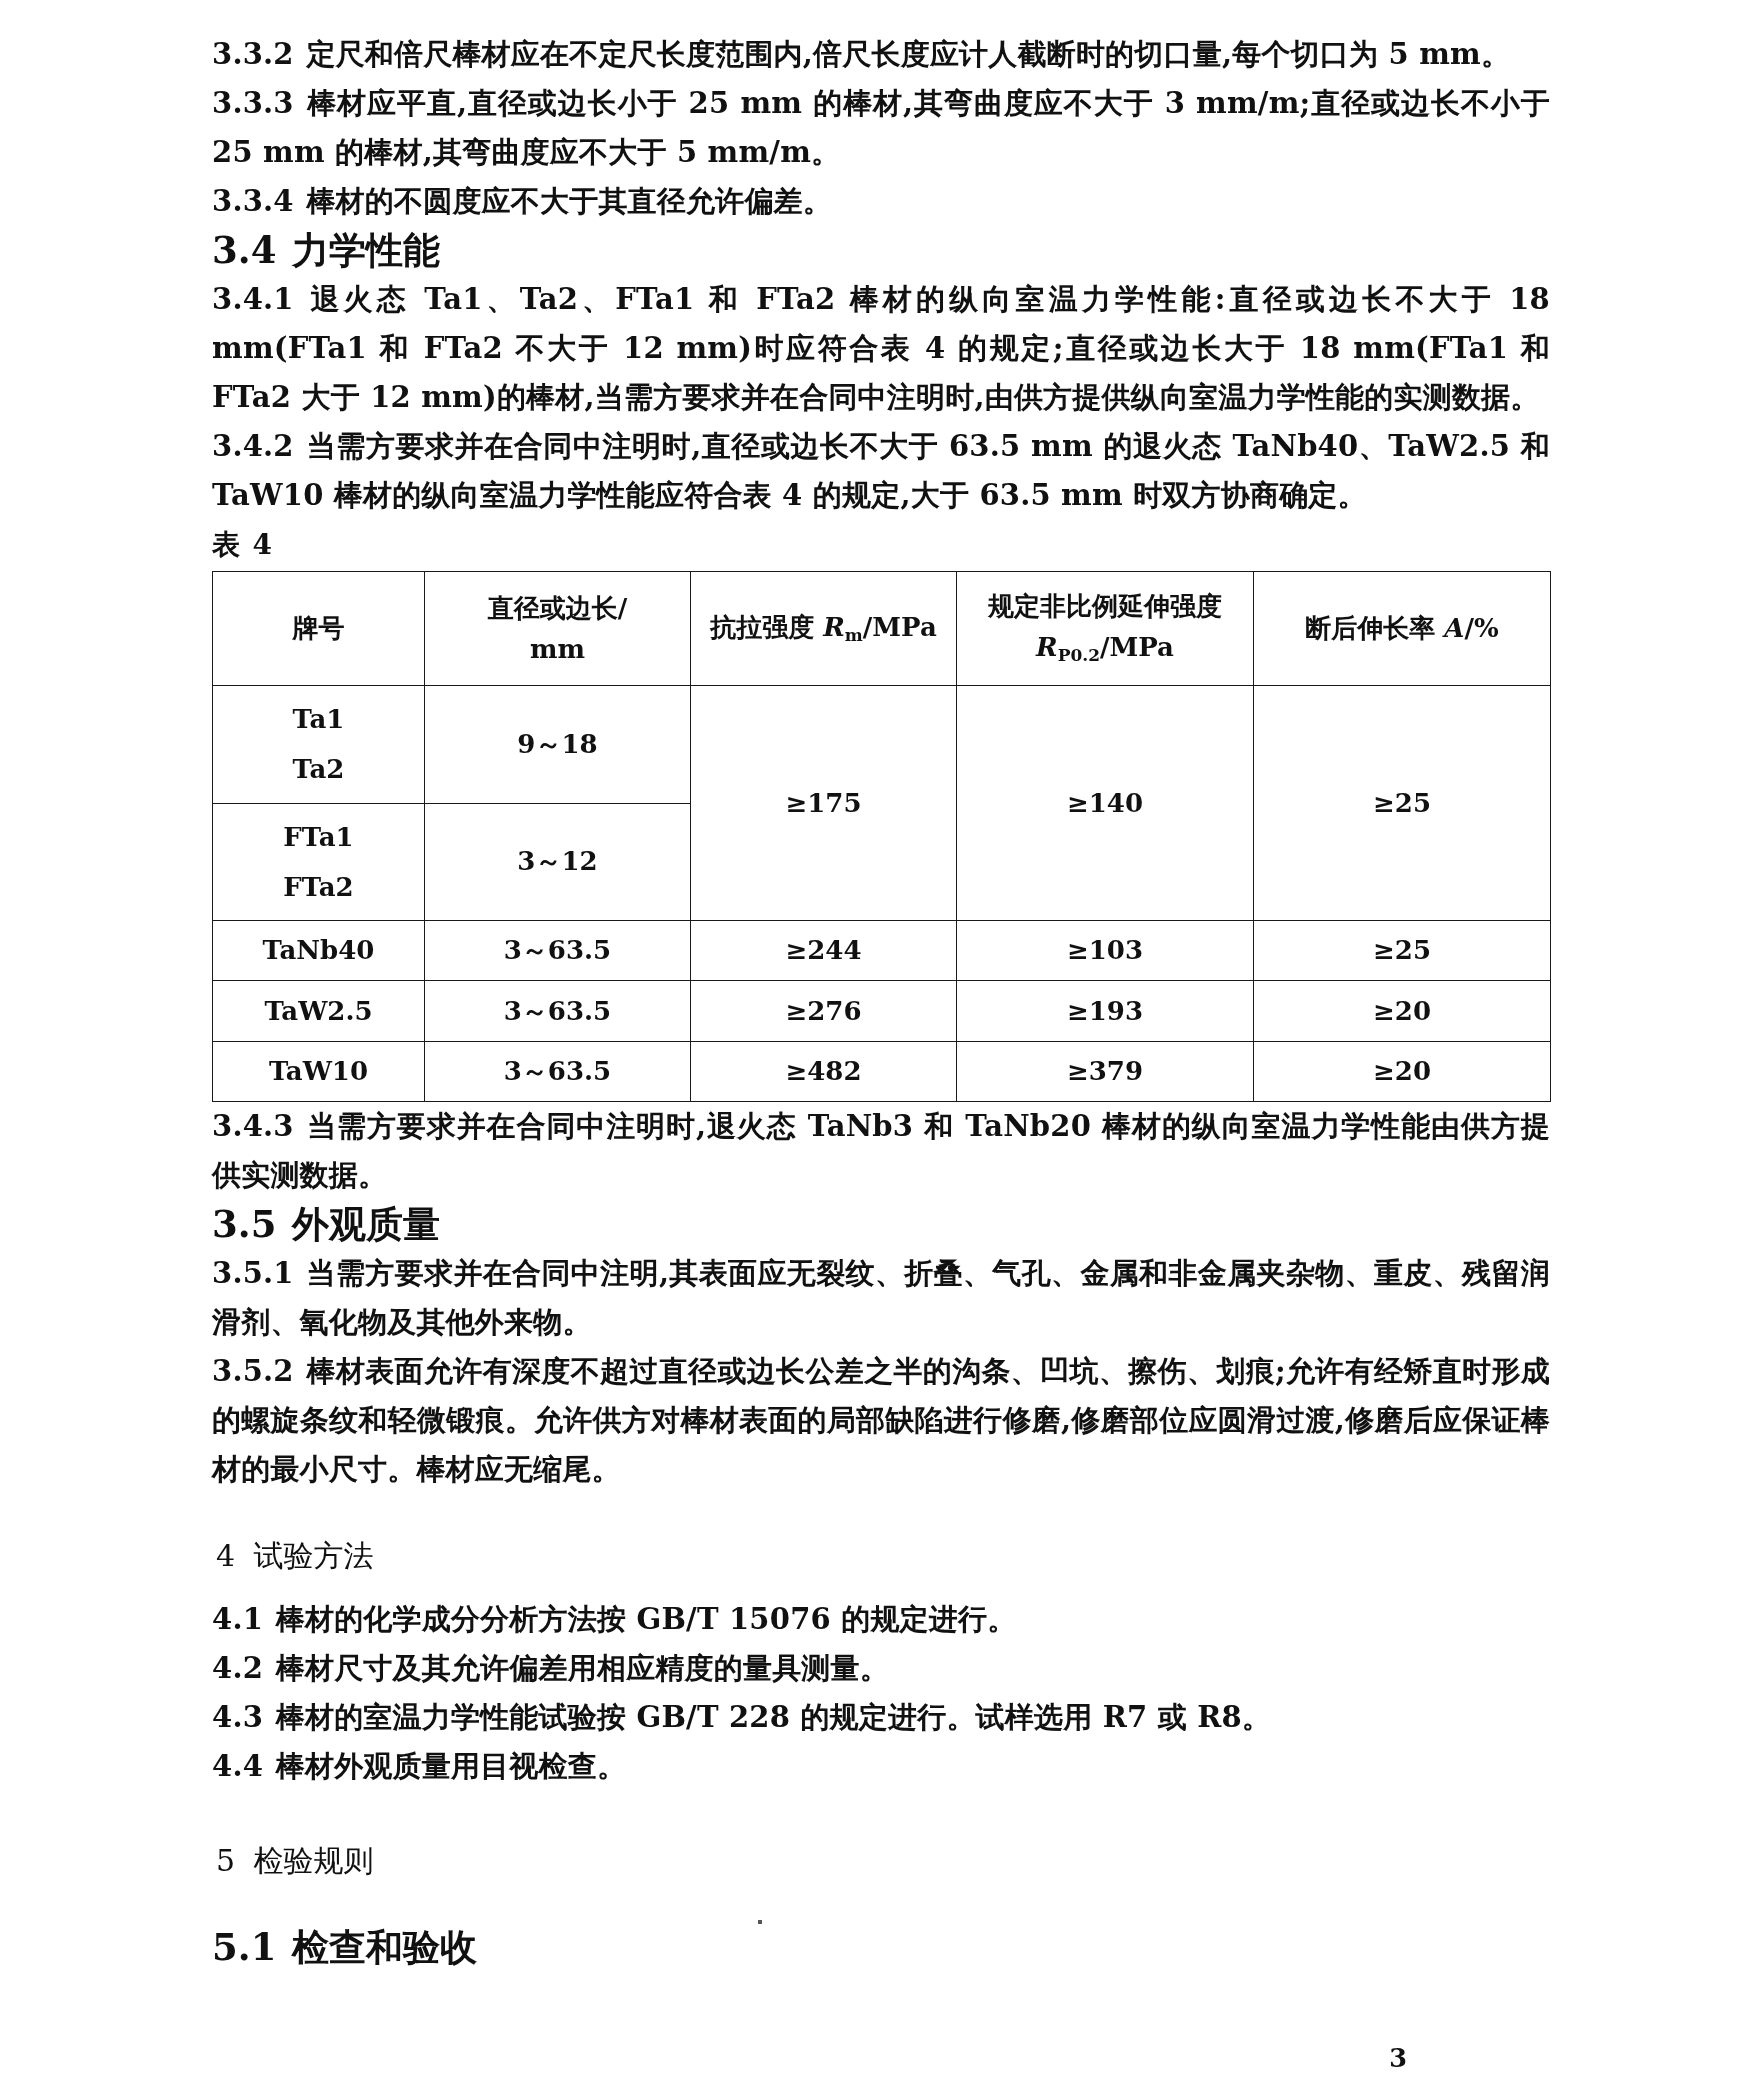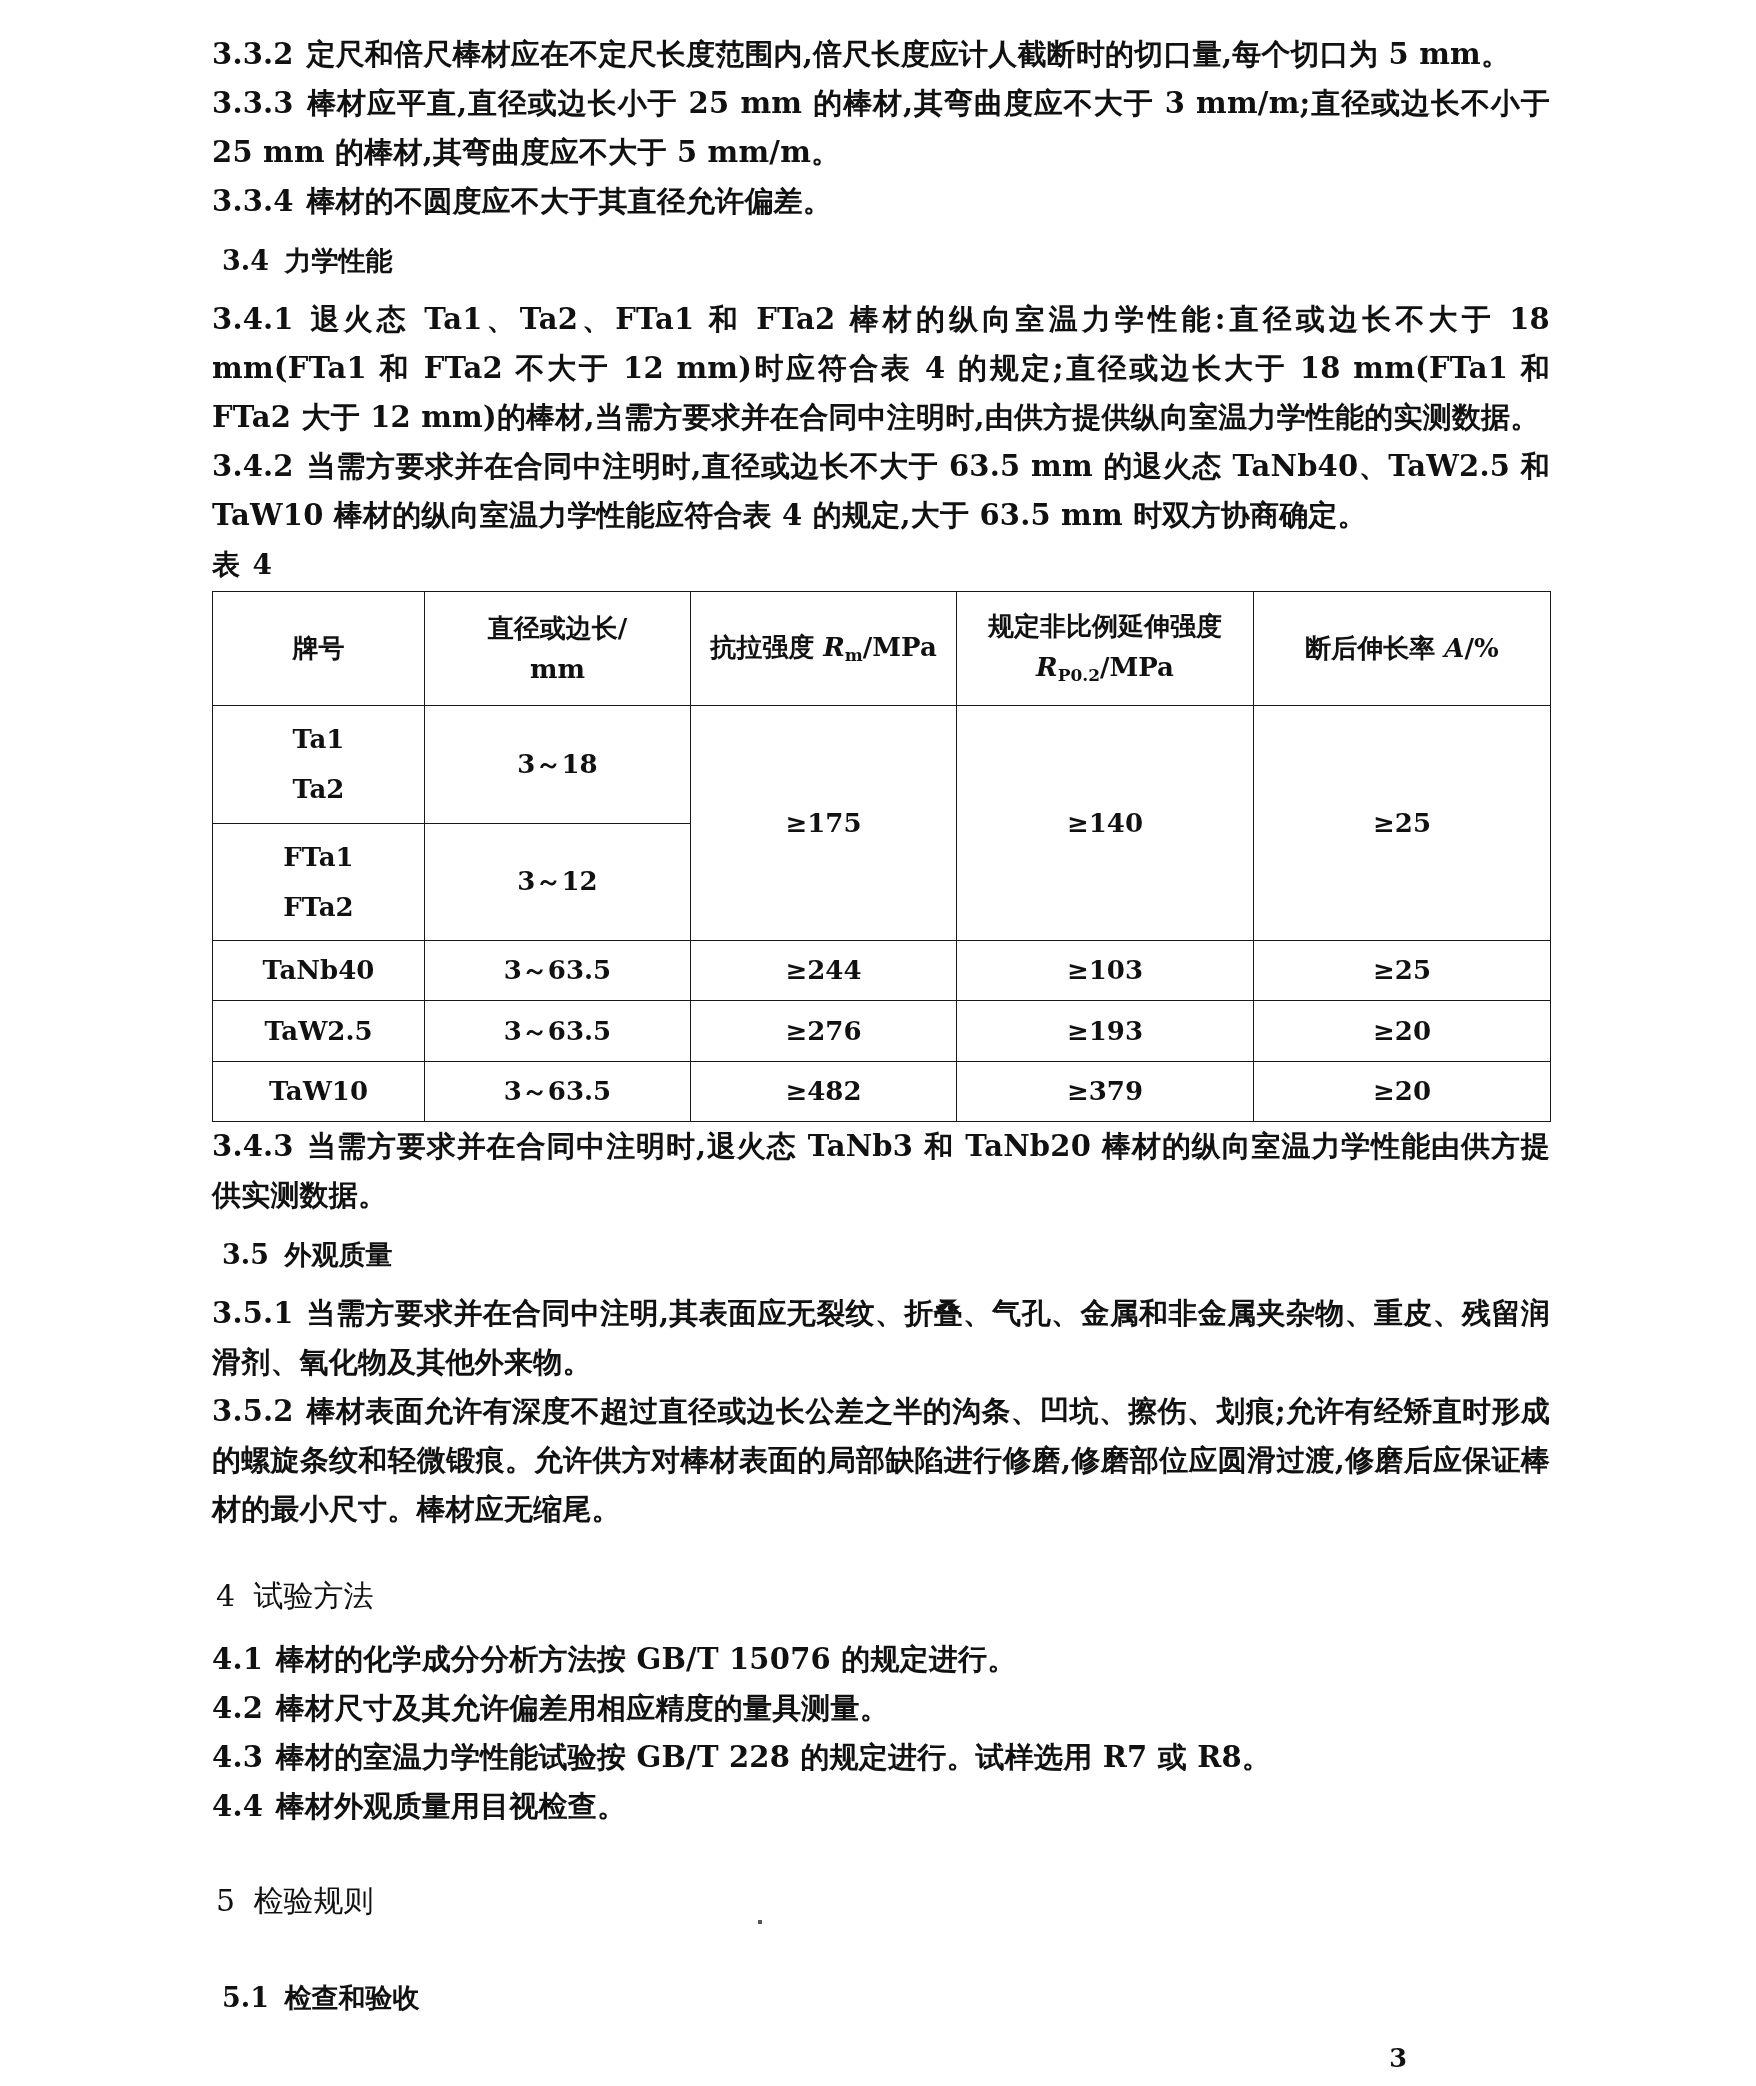--- a/index.html
+++ b/index.html
@@ -42,24 +42,24 @@
     letter-spacing: 0.2px;
     font-family: "DejaVu Serif", "Liberation Serif", serif;
   }
   .para .num {
     font-family: "DejaVu Serif", "Liberation Serif", serif;
     font-weight: 700;
     margin-right: 12.7px;
     white-space: nowrap;
   }
   .heading {
-    font-size: 27px;
+    font-size: 37px;
     line-height: 49px;
     font-weight: 700;
-    margin: 10px;
+    margin: 0;
   }
   .heading .num {
     margin-right: 15.6px;
   }
   .heading-major {
     font-size: 30px;
     line-height: 50px;
     font-weight: 400;
     margin: 4px;
   }
@@ -184,21 +184,21 @@
             <span class="hdr-two-line"><em class="ital">R</em><sub class="rsub">P0.2</sub><span>/MPa</span></span>
           </td>
           <td class="hdr"><span>断后伸长率 </span><em class="ital">A</em><span>/%</span></td>
         </tr>
 
         <tr class="tall">
           <td>
             <span class="brand-two">Ta1</span>
             <span class="brand-two">Ta2</span>
           </td>
-          <td>3～18</td>
+          <td>9～18</td>
           <td rowspan="2">≥175</td>
           <td rowspan="2">≥140</td>
           <td rowspan="2">≥25</td>
         </tr>
 
         <tr class="tall">
           <td>
             <span class="brand-two">FTa1</span>
             <span class="brand-two">FTa2</span>
           </td>

